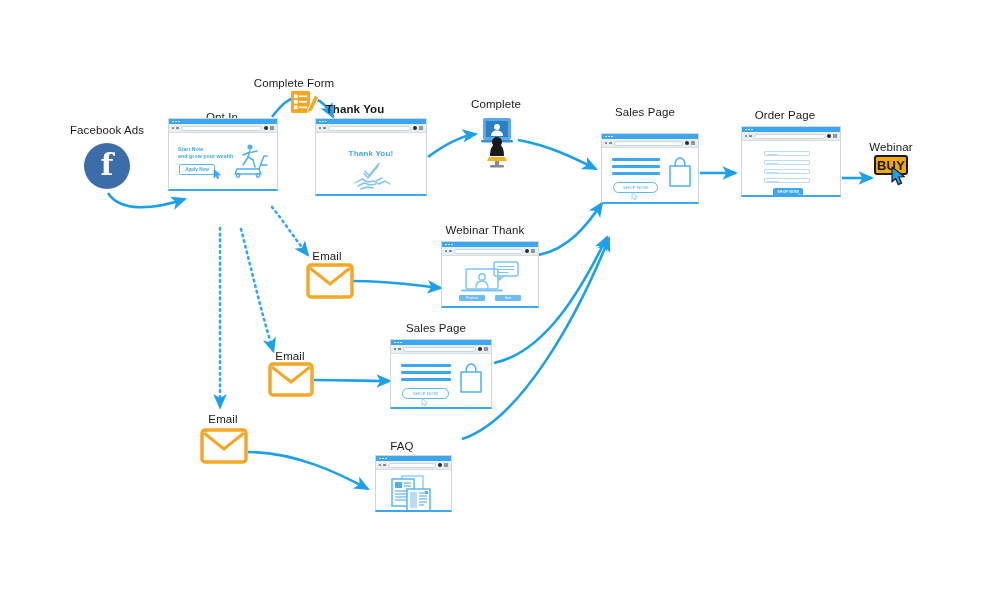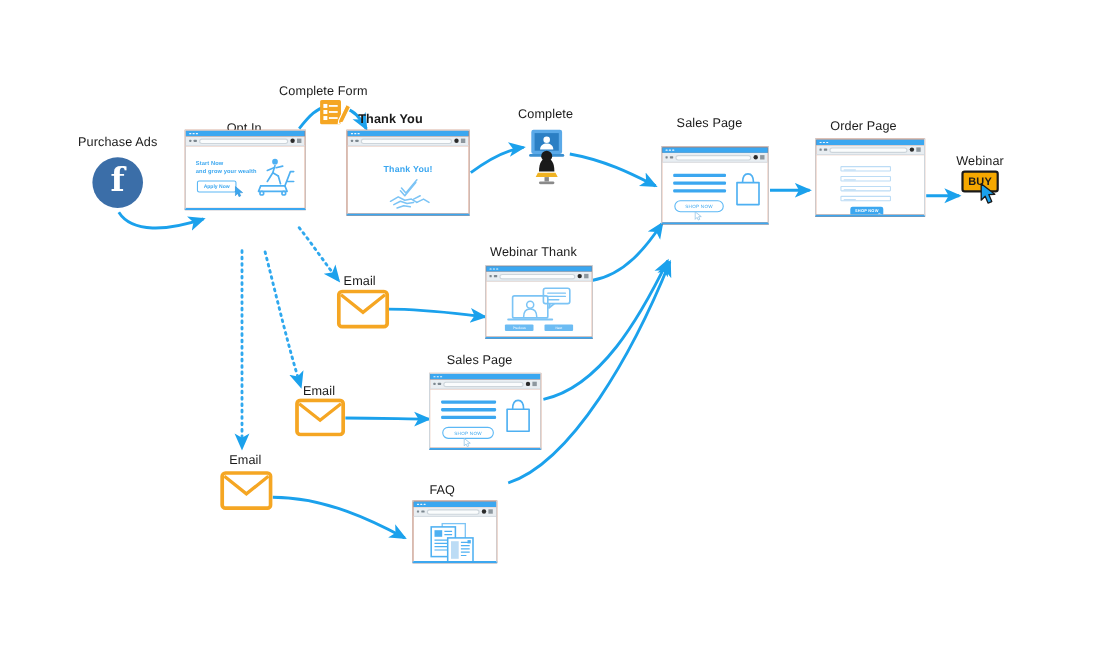--- a/index.html
+++ b/index.html
@@ -28,21 +28,21 @@
     font-size: 11.5px;
     color: #1a1a1a;
     white-space: nowrap;
     letter-spacing: .1px;
     text-align: center;
     transform: translateX(-50%);
   }
   
   .browser {
     position: absolute;
-    background: #c2410c;
+    background: #000000;
     border: 1px solid #cfd6dc;
     border-bottom: 2px solid #3ba7f0;
     display: flex;
     flex-direction: column;
   }
   .br-titlebar {
     height: 5px;
     background: #3ba7f0;
     display: flex;
     align-items: center;
@@ -130,21 +130,21 @@
   
   .envelope { position: absolute; }
   
   .buy-wrap { position: absolute; }
   .buy-btn {
     width: 34px; height: 20px;
     background: #f5a800;
     border: 2px solid #1a1a1a;
     border-radius: 3px;
     display: flex; align-items: center; justify-content: center;
-    font-size: 10px; font-weight: bold; color: #1a1a1a;
+    font-size: 13px; font-weight: bold; color: #1a1a1a;
     letter-spacing: .2px;
   }
   
   .fb-circle {
     position: absolute;
     width: 46px; height: 46px; border-radius: 50%;
     background: #3b6ea8;
     display: flex; align-items: center; justify-content: center;
   }
   .fb-f {
@@ -193,21 +193,21 @@
 
     <path d="M248,452 C296,452 340,474 368,489" fill="none" stroke="#1ba1ec" stroke-width="2.6" marker-end="url(#ah)"></path>
 
     <path d="M538,255 C568,250 588,224 602,203" fill="none" stroke="#1ba1ec" stroke-width="2.6" marker-end="url(#ah)"></path>
 
     <path d="M494,363 C546,352 582,288 607,237" fill="none" stroke="#1ba1ec" stroke-width="2.6" marker-end="url(#ah)"></path>
 
     <path d="M462,439 C520,420 576,320 609,238" fill="none" stroke="#1ba1ec" stroke-width="2.6" marker-end="url(#ah)"></path>
   </svg>
 
-  <div class="node-label" style="left:107px; top:124px;">Purchase Ads</div>
+  <div class="node-label" style="left:107px; top:124px;">Facebook Ads</div>
   <div class="fb-circle" style="left:84px; top:143px;">
     <span class="fb-f">f</span>
   </div>
 
   <div class="node-label" style="left:222px; top:99px;margin-top:12px;">Opt In</div>
   <div class="browser" style="left:168px; top:118px; width:110px; height:73px;">
     <div class="br-titlebar">
       <span class="br-dot"></span>
       <span class="br-dot"></span>
       <span class="br-dot"></span>

